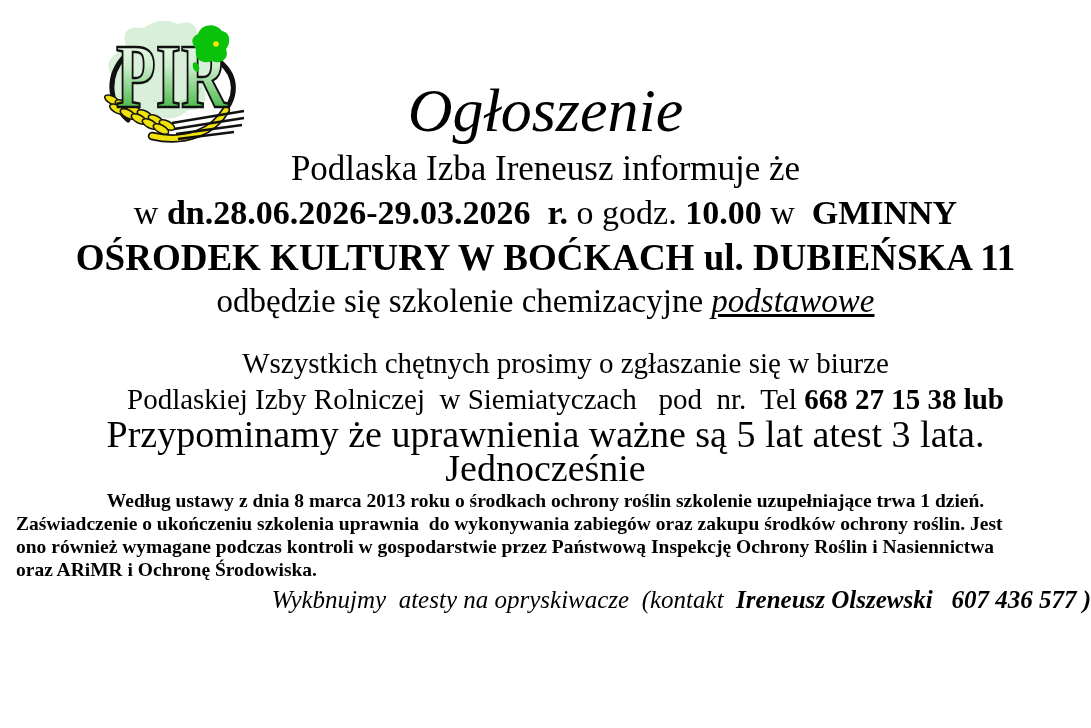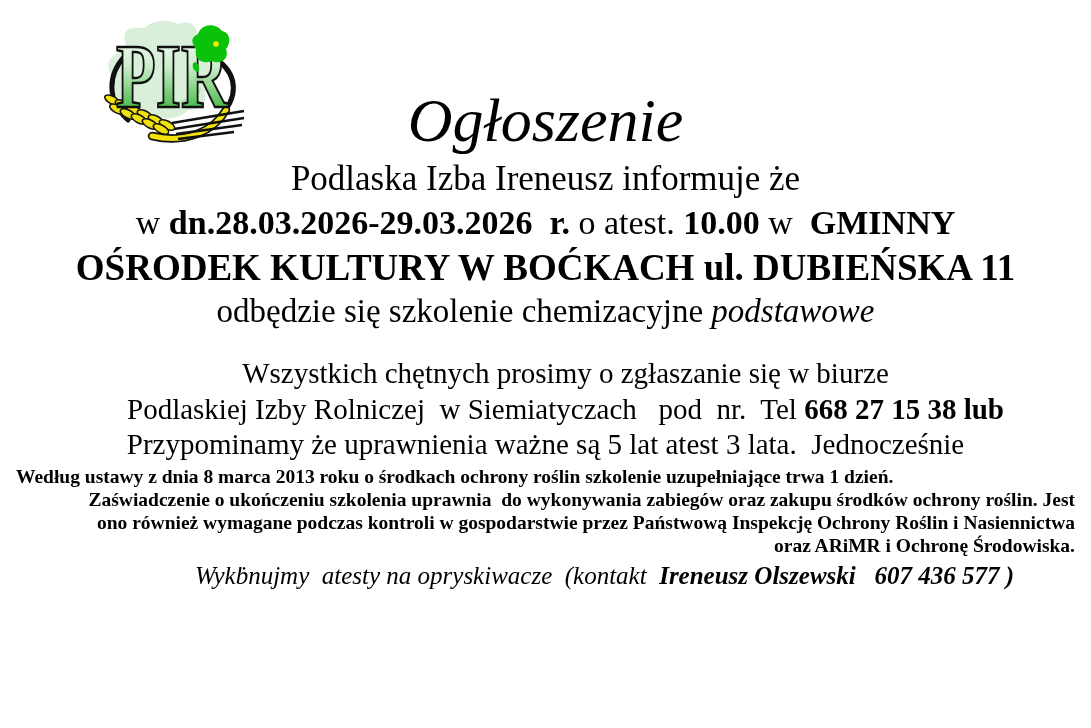--- a/index.html
+++ b/index.html
@@ -6,37 +6,37 @@
   .page{
     position:relative;
     width:1091px;height:728px;
     margin:0 auto;
     background:#ffffff;
     color:#000000;
     font-family:"Liberation Serif","DejaVu Serif",serif;
     overflow:hidden;
   }
   .logo{position:absolute;left:92px;top:14px;width:164px;height:140px;}
-  .content{position:absolute;left:0;top:84px;width:1091px;text-align:center;}
+  .content{position:absolute;left:0;top:74px;width:1091px;text-align:center;}
   .line{white-space:pre-wrap;}
   .title{font-size:62px;font-style:italic;line-height:72px;}
   .line-sub{font-size:35px;line-height:45px;}
   .line-dt{font-size:34px;line-height:44px;}
   .line-venue{font-size:37px;line-height:45px;font-weight:bold;}
   .line-train{font-size:33px;line-height:43px;}
   .spacer{height:22px;}
   .line-md{font-size:29px;line-height:36px;margin-left:40px;}
-  .line-md-tight{font-size:29px;line-height:34px;}
+  .line-md-tight{font-size:38px;line-height:34px;}
   .fine{font-size:19.5px;font-weight:bold;line-height:23px;text-align:left;padding:0 16px;margin-top:4px;}
-  .fine .fine-line{white-space:pre-wrap;text-align:right;}
-  .fine .fine-first{text-align:left;}
-  .footer-line{font-size:25px;font-style:italic;text-align:center;padding-left:118px;margin-top:5px;white-space:pre-wrap;}
+  .fine .fine-line{white-space:pre-wrap;}
+  .fine .fine-first{text-align:center;}
+  .footer-line{font-size:25px;font-style:italic;text-align:right;padding-left:118px;margin-top:5px;white-space:pre-wrap;}
   .b{font-weight:bold;}
   .i{font-style:italic;}
-  .u{}
+  .u{text-decoration:underline;}
 </style>
 </head>
 <body>
 
 <div class="page">
 
   <svg class="logo" viewBox="0 0 164 140" aria-hidden="true">
     <defs>
       <linearGradient id="pirg" x1="0" y1="0" x2="0" y2="1">
         <stop offset="0" stop-color="#ffffff"></stop>
@@ -86,21 +86,21 @@
     <g>
       <path fill="#0ac20a" d="M106,20 C110,9 124,9 130,17 C140,19 138,31 134,35 C138,45 128,51 120,47 C110,51 102,45 104,35 C98,27 100,23 106,20 Z"></path>
       <ellipse cx="104" cy="53" rx="3" ry="5" fill="#0ac20a" transform="rotate(-20 104 53)"></ellipse>
       <circle cx="124" cy="30" r="2.8" fill="#ffe800"></circle>
     </g>
   </svg>
 
   <div class="content">
     <div class="line title">Ogłoszenie</div>
     <div class="line line-sub">Podlaska Izba Ireneusz informuje że</div>
-    <div class="line line-dt"><span>w </span><span class="b">dn.28.03.2026-29.03.2026  r.</span><span> o atest. </span><span class="b">10.00</span><span> w  </span><span class="b">GMINNY</span></div>
+    <div class="line line-dt"><span>w </span><span class="b">dn.28.06.2026-29.03.2026  r.</span><span> o godz. </span><span class="b">10.00</span><span> w  </span><span class="b">GMINNY</span></div>
     <div class="line line-venue"><span class="b">OŚRODEK KULTURY W BOĆKACH ul. DUBIEŃSKA 11</span></div>
     <div class="line line-train"><span>odbędzie się szkolenie chemizacyjne </span><span class="i u">podstawowe</span></div>
     <div class="spacer"></div>
     <div class="line line-md"><span>Wszystkich chętnych prosimy o zgłaszanie się w biurze</span></div>
     <div class="line line-md"><span>Podlaskiej Izby Rolniczej  w Siemiatyczach   pod  nr.  Tel </span><span class="b">668 27 15 38 lub</span></div>
     <div class="line line-md-tight"><span>Przypominamy że uprawnienia ważne są 5 lat atest 3 lata.  Jednocześnie</span></div>
 
     <div class="fine">
       <div class="fine-line fine-first">Według ustawy z dnia 8 marca 2013 roku o środkach ochrony roślin szkolenie uzupełniające trwa 1 dzień.</div>
       <div class="fine-line">Zaświadczenie o ukończeniu szkolenia uprawnia  do wykonywania zabiegów oraz zakupu środków ochrony roślin. Jest</div>

